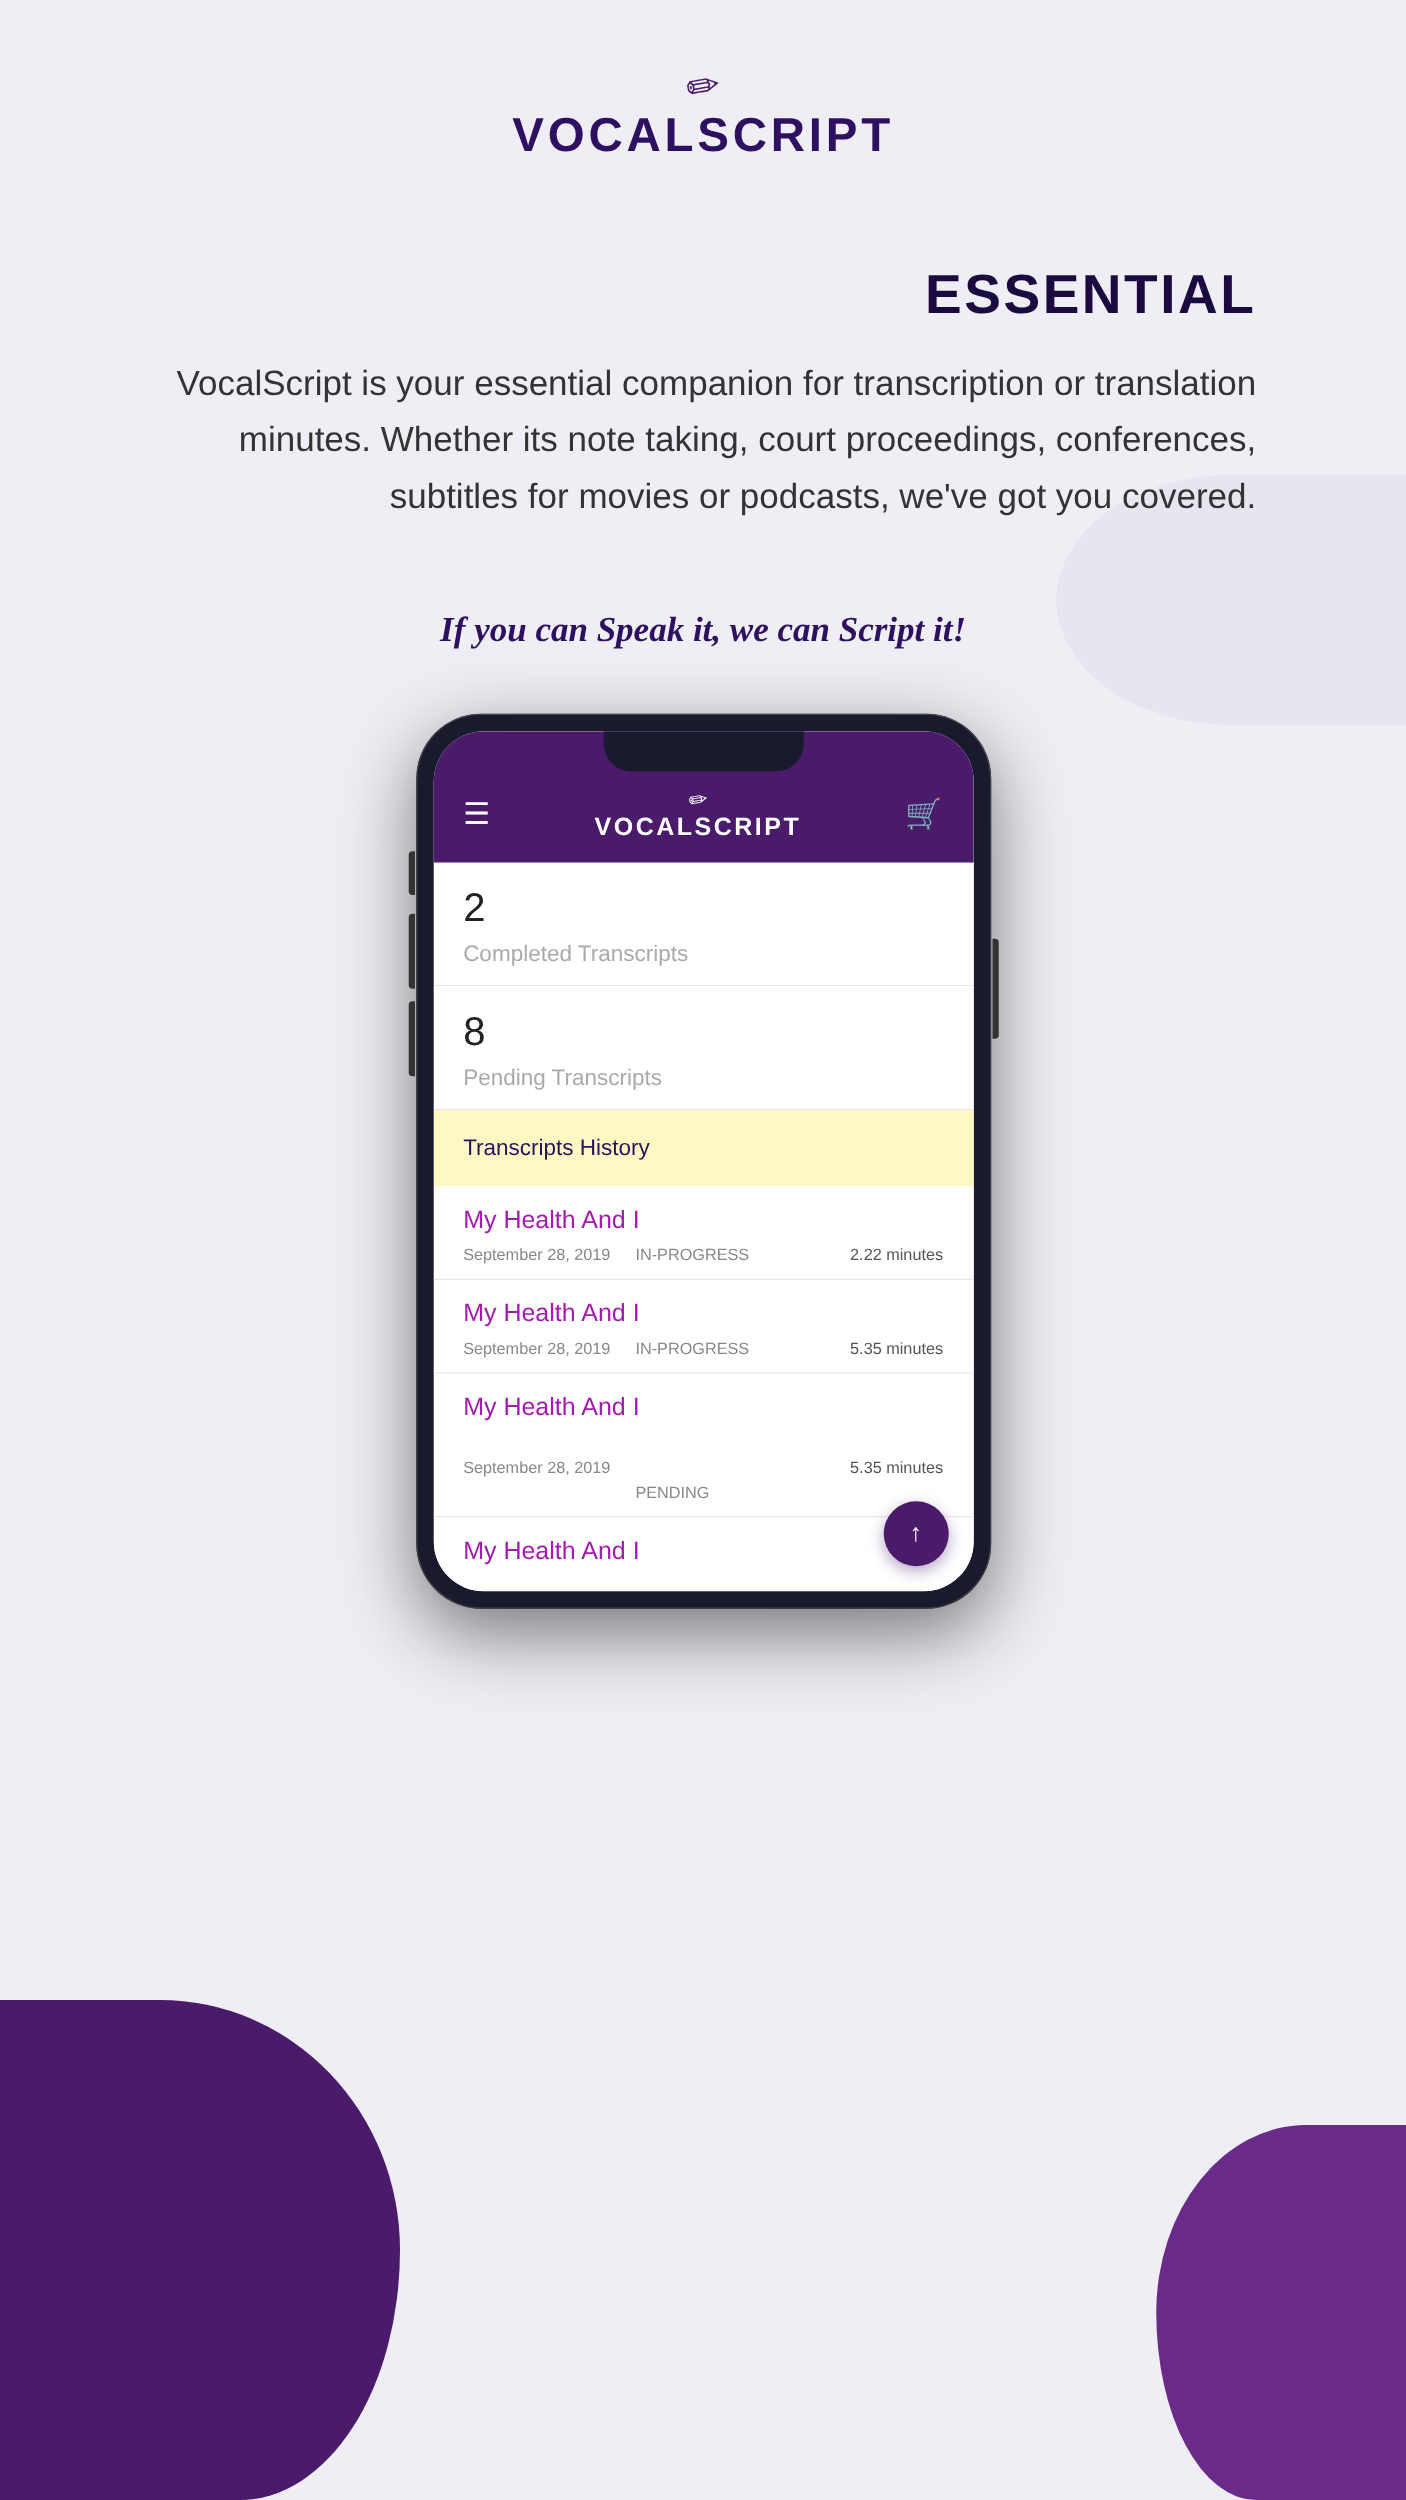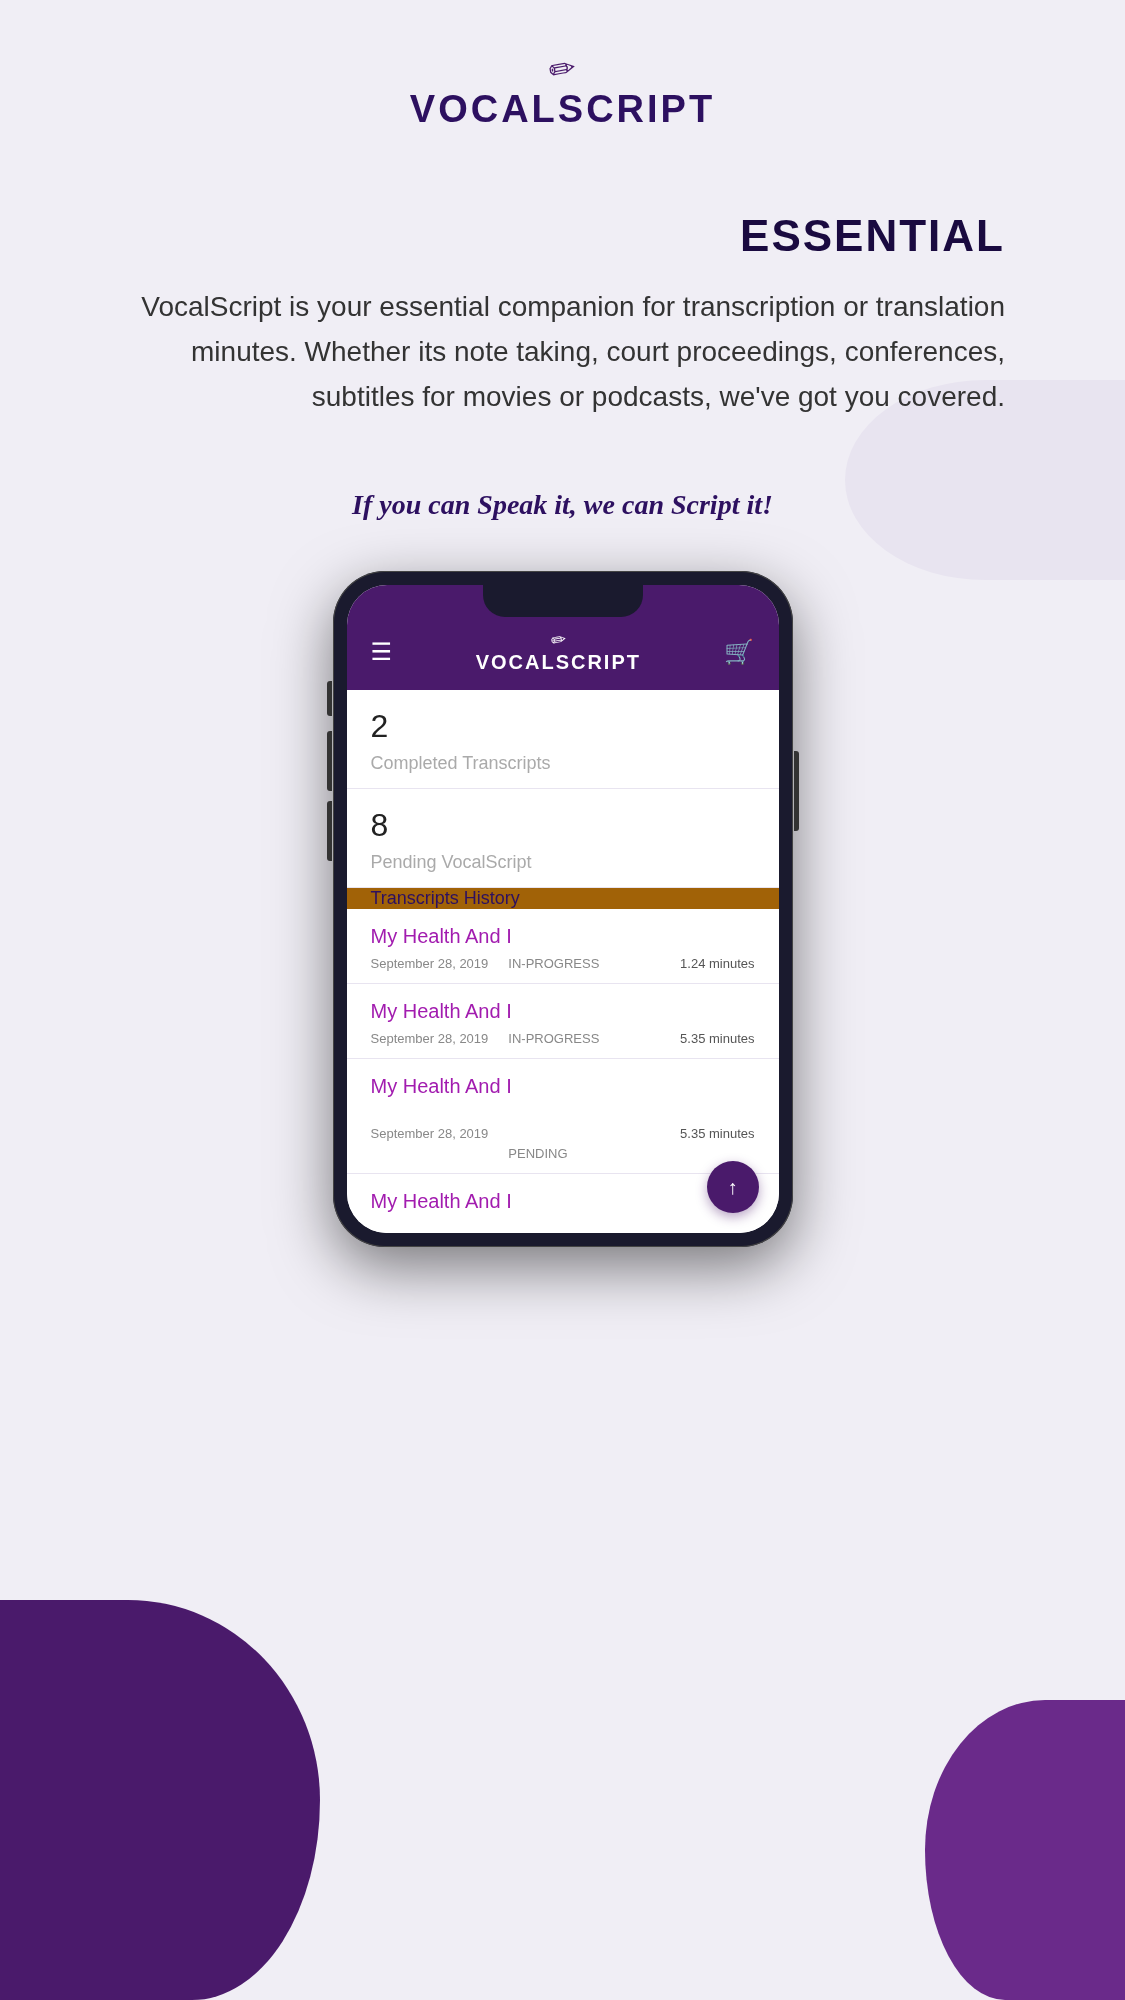--- a/index.html
+++ b/index.html
@@ -250,22 +250,22 @@
 
     .stat-label {
       font-family: Arial, sans-serif;
       font-size: 18px;
       color: #aaa;
       font-weight: 400;
     }
 
     
     .section-header {
-      background: #a16207;
-      padding: 0 24px;
+      background: #fef9c3;
+      padding: 20px 24px;
     }
 
     .section-title {
       font-family: Arial, sans-serif;
       font-size: 18px;
       color: #2d1060;
       font-weight: 400;
     }
 
     
@@ -386,34 +386,34 @@
         <span class="cart-icon">🛒</span>
       </div>
 
       <div class="stats-card">
         <div class="stat-number">2</div>
         <div class="stat-label">Completed Transcripts</div>
       </div>
 
       <div class="stats-card">
         <div class="stat-number">8</div>
-        <div class="stat-label">Pending VocalScript</div>
+        <div class="stat-label">Pending Transcripts</div>
       </div>
 
 
       <div class="section-header">
         <span class="section-title">Transcripts History</span>
       </div>
 
       <div class="transcript-item">
         <div class="transcript-title">My Health And I</div>
         <div class="transcript-meta">
           <span class="transcript-date">September 28, 2019</span>
           <span class="transcript-status in-progress">IN-PROGRESS</span>
-          <span class="transcript-duration">1.24 minutes</span>
+          <span class="transcript-duration">2.22 minutes</span>
         </div>
       </div>
 
       <div class="transcript-item">
         <div class="transcript-title">My Health And I</div>
         <div class="transcript-meta">
           <span class="transcript-date">September 28, 2019</span>
           <span class="transcript-status in-progress">IN-PROGRESS</span>
           <span class="transcript-duration">5.35 minutes</span>
         </div>

